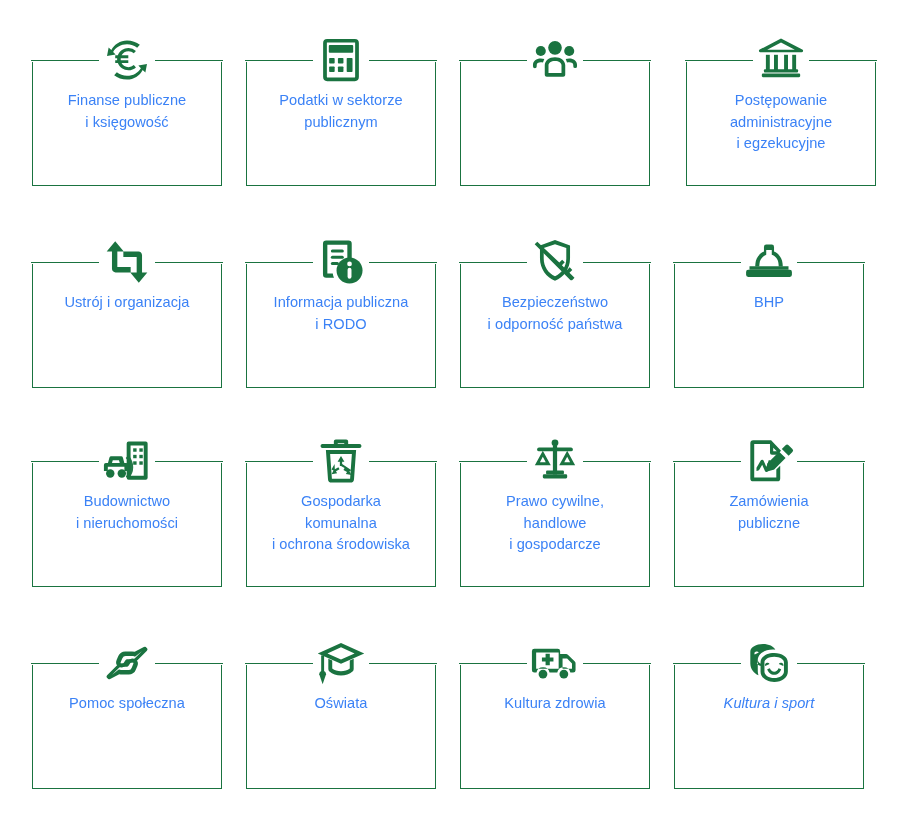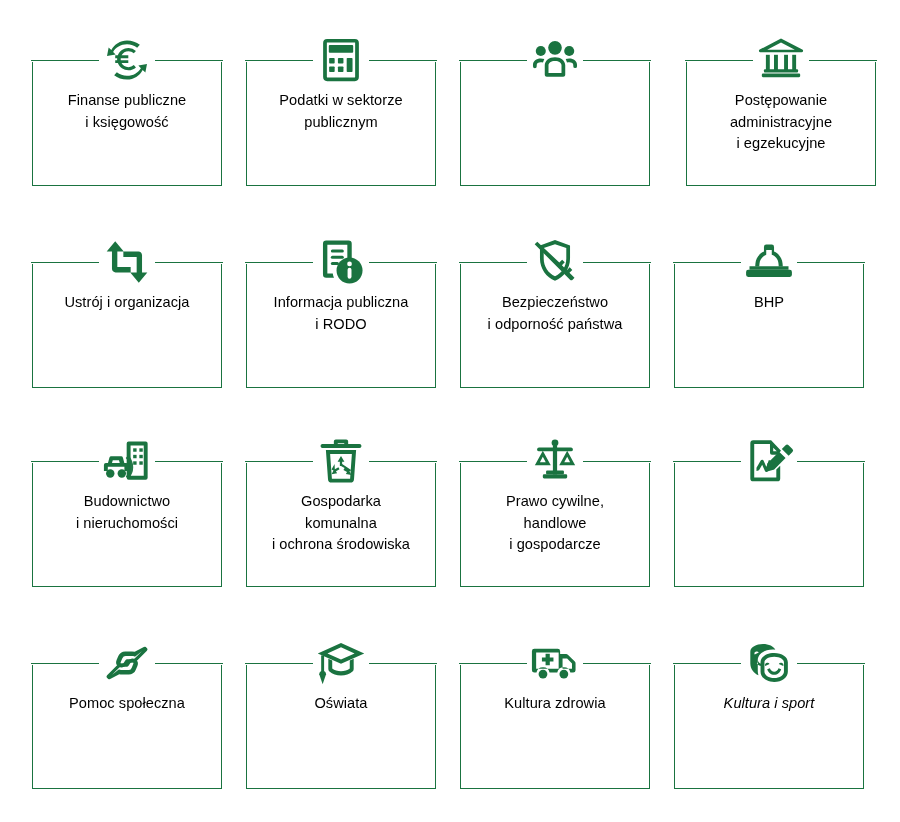--- a/index.html
+++ b/index.html
@@ -68,21 +68,21 @@
   }
 
   .card-label {
     position: absolute;
     left: 6px;
     right: 6px;
     top: 28px;
     text-align: center;
     font-size: 14.6px;
     line-height: 1.48;
-    color: #000000;
+    color: #3b82f6;
     white-space: pre-line;
     letter-spacing: 0.05px;
   }
 </style>
 </head>
 <body>
 
 <div id="category-grid">
     <div class="card" style="left: 32px; top: 62px;">
       <div class="card-frame"></div>
@@ -245,20 +245,22 @@
     <div class="card" style="left: 674px; top: 463px;">
       <div class="card-frame"></div>
       <div class="card-icon">
     <svg viewBox="0 0 64 64">
       <path d="M12.6 6.4a3.6 3.6 0 0 0-3.6 3.6v43.4a3.6 3.6 0 0 0 3.6 3.6h29.6a3.6 3.6 0 0 0 3.6-3.6V37.8l-4.8 4.8v9.6H13.8V11.2h19.4v10.6a2.4 2.4 0 0 0 2.4 2.4h6.4l4.8-4.8-12.2-13zm24.6 9.2 4.4 4.4h-4.4z"></path>
       <path d="M16.6 44.2c1.7 0 3-.7 4-2.4l3-5.2 3.4 7.6c.3.8 1.1 1.3 2 1.2.8 0 1.6-.6 1.9-1.4l4.2-12-3.3-1.2-3 8.6-3.4-7.7a2 2 0 0 0-3.6-.2l-4.8 8.3c-.2.3-.3.4-.4.4z"></path>
       <path d="m52.4 12.6-4.6 4.6 8.4 8.4 4.6-4.6a2.6 2.6 0 0 0 0-3.7l-4.7-4.7a2.6 2.6 0 0 0-3.7 0z"></path>
       <path d="m44.5 20.5-14 14a2 2 0 0 0-.5.9l-2 7.8a1.4 1.4 0 0 0 1.7 1.7l7.8-2c.3-.1.7-.3.9-.5l14-14z"></path>
     </svg>
       </div>
+      <div class="card-label">Zamówienia
+publiczne</div>
     </div>
     <div class="card" style="left: 32px; top: 665px;">
       <div class="card-frame"></div>
       <div class="card-icon">
     <svg viewBox="0 0 64 64">
       <path d="M56.2 13.4a2.6 2.6 0 0 0-3.5-1.1l-11.2 6a9 9 0 0 0-3.3-.6h-8.4c-3.8 0-7.1 2.3-8.5 5.7l-2.1 5a6.6 6.6 0 0 0 2.8 8.3 6.6 6.6 0 0 0 8.7-2.1l2-3h5.3a9 9 0 0 0 6.5-2.7l12-12.1a2.6 2.6 0 0 0 .1-3.4zm-5.9 4.2-8.6 8.6a4.2 4.2 0 0 1-3 1.3h-6.6a2.4 2.4 0 0 0-2 1.1l-2.7 4.1a1.8 1.8 0 0 1-2.4.6 1.8 1.8 0 0 1-.8-2.3l2.1-5a4.5 4.5 0 0 1 4.1-2.7h8.4c.6 0 1.1.1 1.6.4a2.4 2.4 0 0 0 2.2 0z"></path>
       <path d="M7.8 50.6a2.6 2.6 0 0 0 3.5 1.1l11.2-6c1 .4 2.2.6 3.3.6h8.4c3.8 0 7.1-2.3 8.5-5.7l2.1-5a6.6 6.6 0 0 0-2.8-8.3 6.6 6.6 0 0 0-8.7 2.1l-2 3h-5.3a9 9 0 0 0-6.5 2.7L7.5 47.2a2.6 2.6 0 0 0-.1 3.4zm5.9-4.2 8.6-8.6a4.2 4.2 0 0 1 3-1.3h6.6a2.4 2.4 0 0 0 2-1.1l2.7-4.1a1.8 1.8 0 0 1 2.4-.6c.8.4 1.1 1.4.8 2.3l-2.1 5a4.5 4.5 0 0 1-4.1 2.7h-8.4c-.6 0-1.1-.1-1.6-.4a2.4 2.4 0 0 0-2.2 0z"></path>
     </svg>
       </div>
       <div class="card-label">Pomoc społeczna</div>

